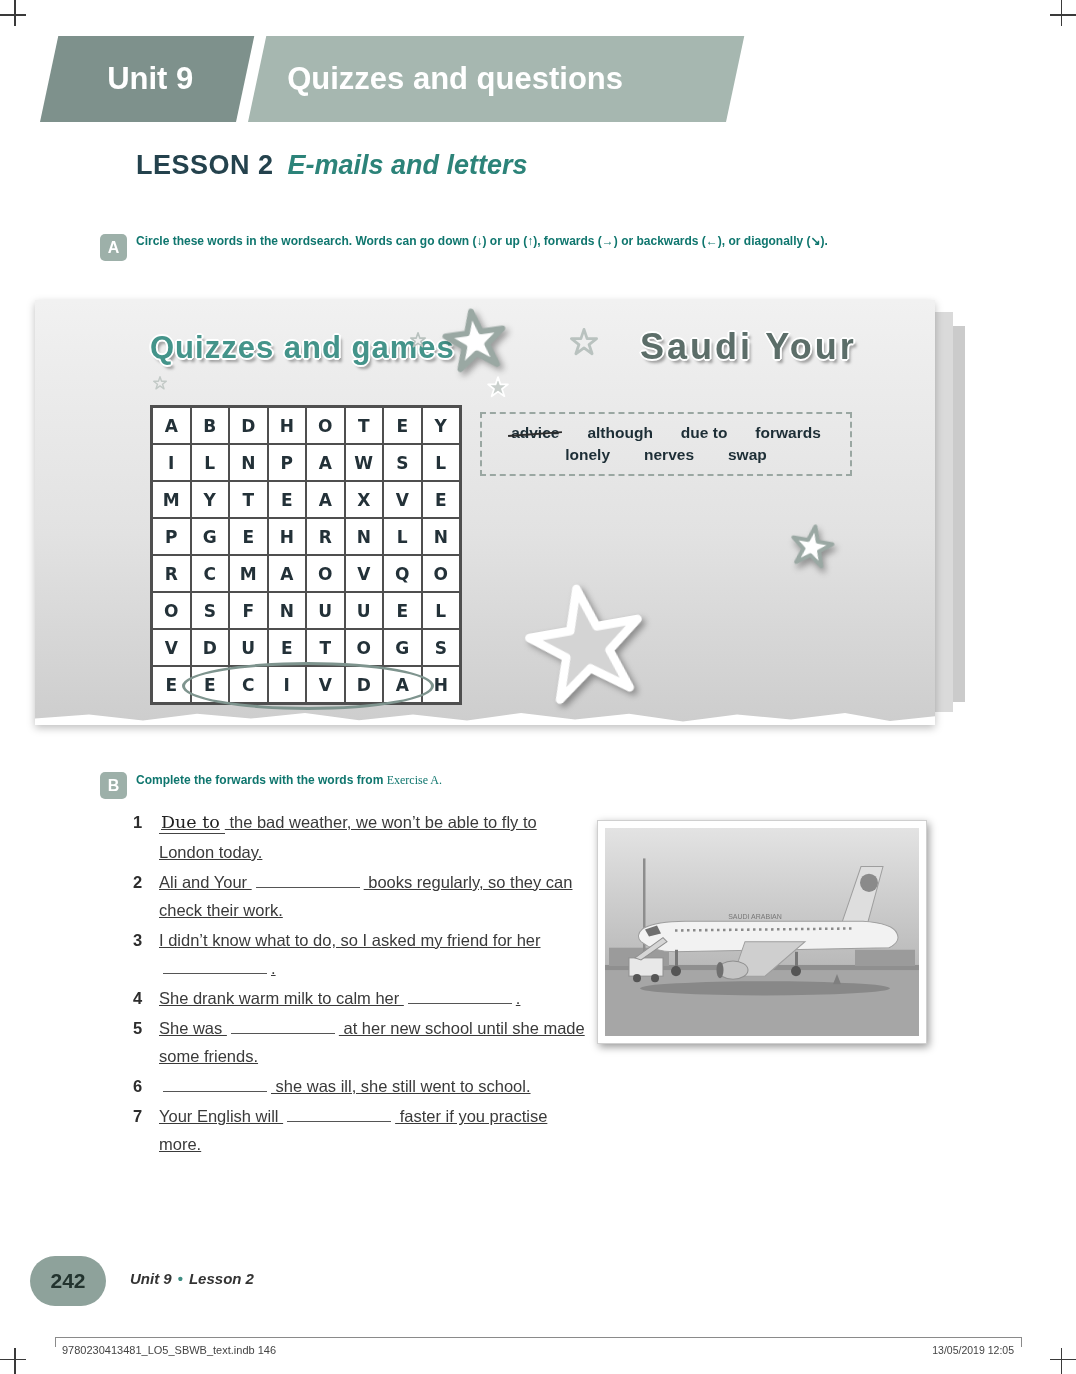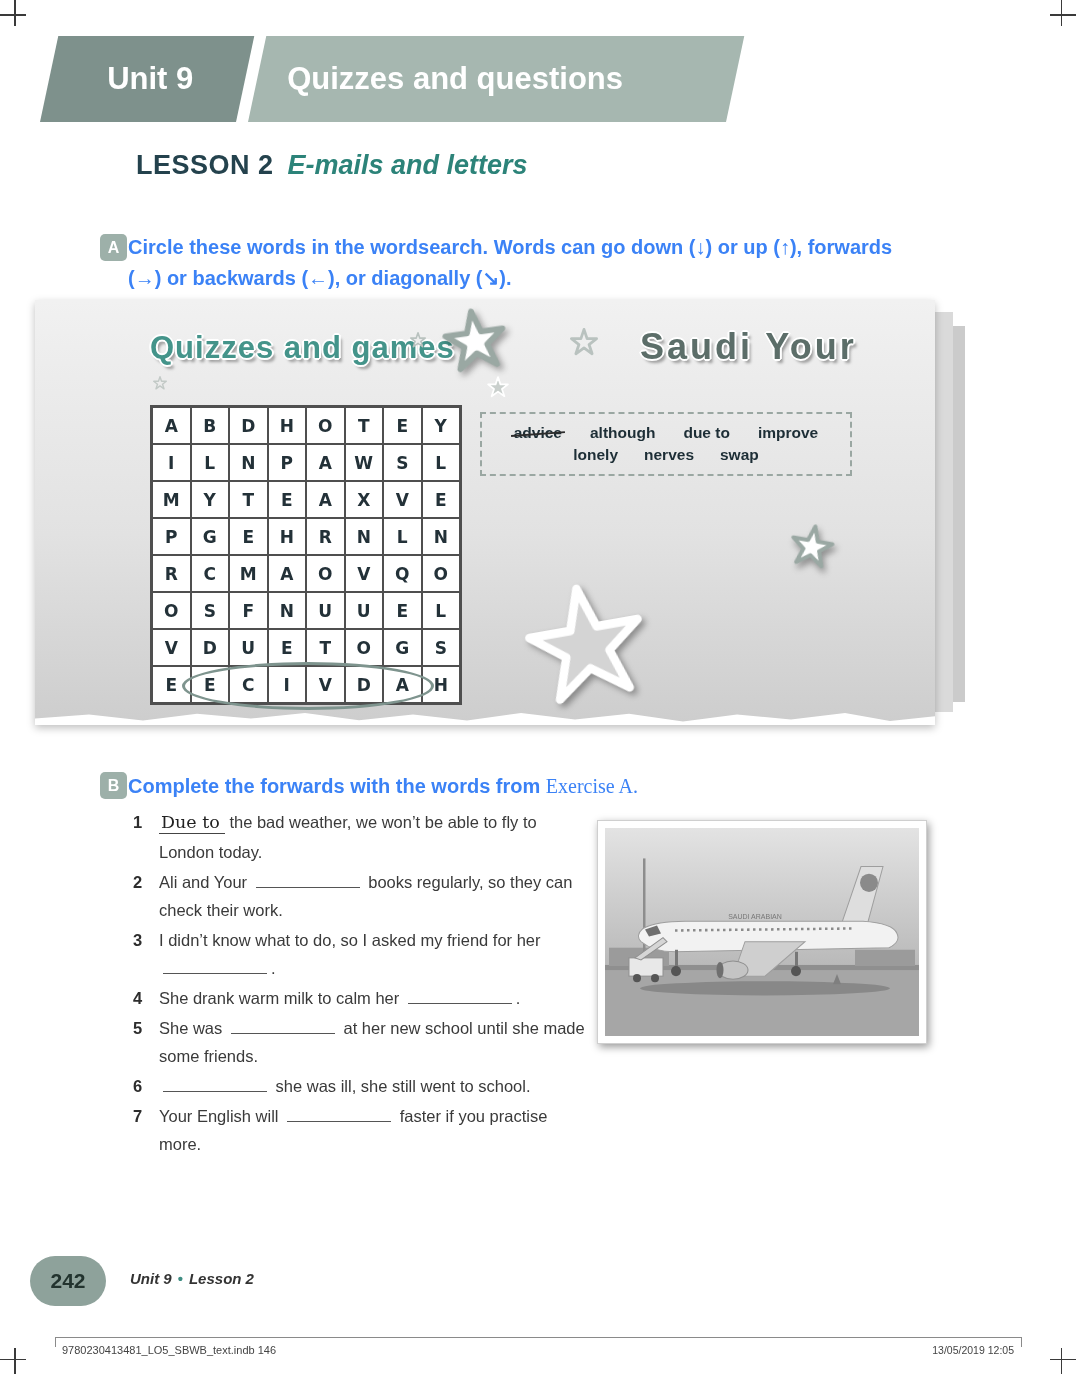--- a/index.html
+++ b/index.html
@@ -22,21 +22,21 @@
             color:#fff;font-size:31px;font-weight:bold;}
 
   
   .lesson{position:absolute;left:100px;top:150px;font-size:27px;font-weight:bold;margin-left:36px;}
   .lesson .lbl{color:#24424d;letter-spacing:.5px;}
   .lesson .ttl{color:#2c8379;font-style:italic;margin-left:14px;}
 
   
   .badge{position:absolute;width:27px;height:27px;background:#9db0a9;border-radius:5px;
          color:#fff;font-weight:bold;font-size:16px;display:flex;align-items:center;justify-content:center;}
-  .instr{position:absolute;left:128px;font-size:20px;font-weight:bold;color:#3b82f6;line-height:1.55;}
+  .instr{position:absolute;left:136px;font-size:12px;font-weight:bold;color:#0f766e;line-height:1.55;}
   .instr .ref{font-family:"Liberation Serif",serif;font-weight:normal;}
 
   
   .sheet-b1{position:absolute;left:43px;top:312px;width:910px;height:400px;background:#dadada;}
   .sheet-b2{position:absolute;left:55px;top:326px;width:910px;height:376px;background:#cbcbcb;}
   .panel{position:absolute;left:35px;top:300px;width:900px;height:425px;
          background:linear-gradient(180deg,#f1f1f1 0%,#e2e2e2 55%,#cdcdcd 100%);
          box-shadow:0 3px 8px rgba(0,0,0,.25);}
   .tear{position:absolute;left:0;right:0;bottom:0;height:16px;background:#fff;
         clip-path:polygon(0 100%,100% 100%,100% 45%,95% 75%,90% 25%,84% 65%,78% 35%,72% 78%,66% 30%,60% 65%,54% 25%,48% 72%,42% 35%,36% 70%,30% 25%,24% 60%,18% 30%,12% 72%,6% 35%,0 60%);}
@@ -49,34 +49,34 @@
   .ws-row{display:flex;}
   .ws-row b{width:38.5px;height:37px;border:1px solid #4f4f4f;box-sizing:border-box;
             display:flex;align-items:center;justify-content:center;
             font-family:"DejaVu Sans",sans-serif;font-size:17px;color:#233138;}
   .found-circle{position:absolute;left:147px;top:362px;width:246px;height:42px;
             border:3px solid #7e948e;border-radius:50%;}
 
   .word-box{position:absolute;left:445px;top:112px;width:372px;height:64px;border:2px dashed #9aa7a2;
             box-sizing:border-box;display:flex;flex-direction:column;justify-content:center;gap:4px;
             font-size:15.5px;font-weight:bold;color:#1d2e36;}
-  .word-line{display:flex;justify-content:center;gap:26px;}
+  .word-line{display:flex;justify-content:center;gap:34px;}
   .word-line.first{gap:28px;}
   .crossed{position:relative;}
   .crossed::after{content:"";position:absolute;left:-3px;right:-3px;top:52%;height:2px;background:#2c2c2c;transform:rotate(-4deg);}
 
   .star{position:absolute;}
   .star svg{display:block;overflow:visible;}
   .star.shadowed svg{filter:drop-shadow(3px 4px 3px rgba(0,0,0,.35));}
 
   
   .items{position:absolute;left:133px;top:808px;width:452px;}
   .item{display:flex;margin-bottom:2px;font-size:16.5px;line-height:1.7;color:#3a3a3a;}
   .item .num{width:26px;font-weight:bold;color:#2d2d2d;flex:0 0 26px;}
-  .item .txt{flex:1;}
+  .item .txt{flex:1;text-decoration:underline;}
   .blank{display:inline-block;width:104px;border-bottom:1.5px solid #555;height:14px;margin:0 4px;vertical-align:baseline;}
   .answer{font-family:"DejaVu Serif",serif;font-size:17.5px;color:#222;border-bottom:1.8px solid #444;padding:0 5px 1px 2px;}
 
   
   .photo{position:absolute;left:597px;top:820px;width:330px;height:224px;background:#fff;
          box-shadow:2px 3px 8px rgba(0,0,0,.4);border:1px solid #cfcfcf;box-sizing:border-box;padding:7px;}
   .photo svg{display:block;width:100%;height:100%;}
 
   
   .page-badge{position:absolute;left:30px;top:1256px;width:76px;height:50px;background:#8ea29b;
@@ -244,21 +244,21 @@
           <b>H</b>
       </div>
     </div>
     <div class="found-circle"></div>
 
     <div class="word-box">
       <div class="word-line first">
         <span class="crossed">advice</span>
         <span>although</span>
         <span>due to</span>
-        <span>improve</span>
+        <span>forwards</span>
       </div>
       <div class="word-line">
         <span>lonely</span>
         <span>nerves</span>
         <span>swap</span>
       </div>
     </div>
 
     <div class="tear"></div>
   </div>

